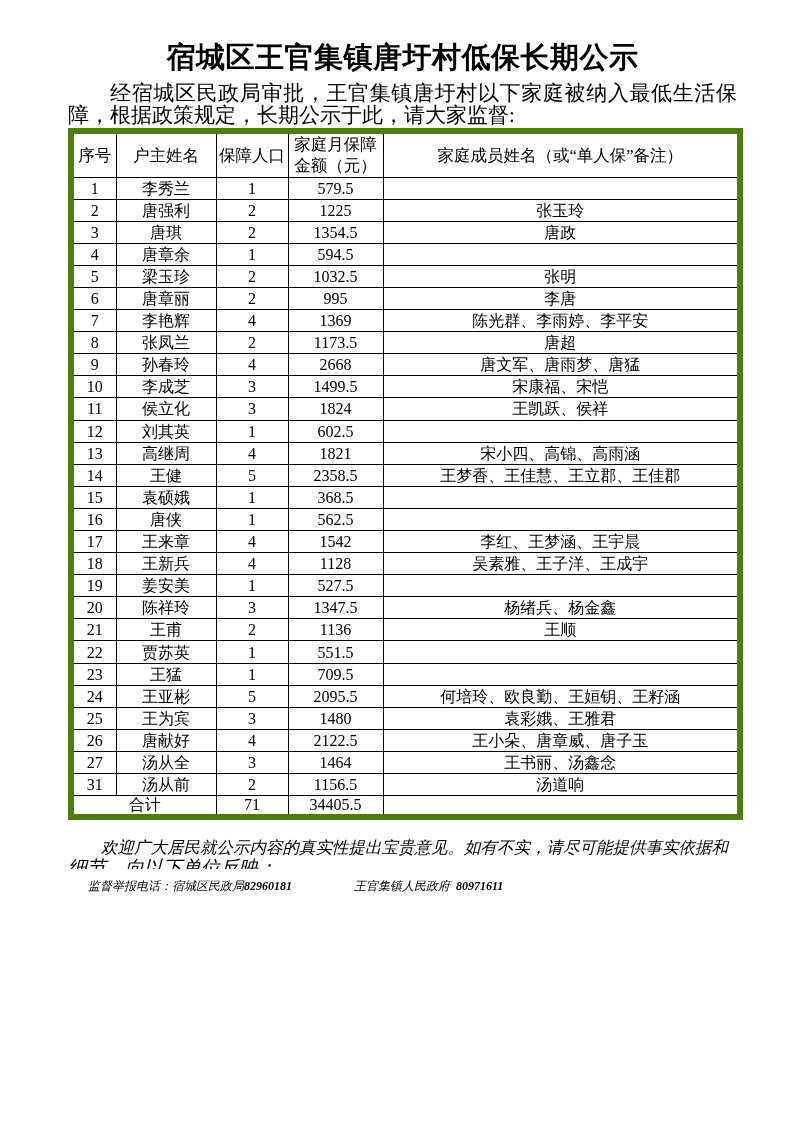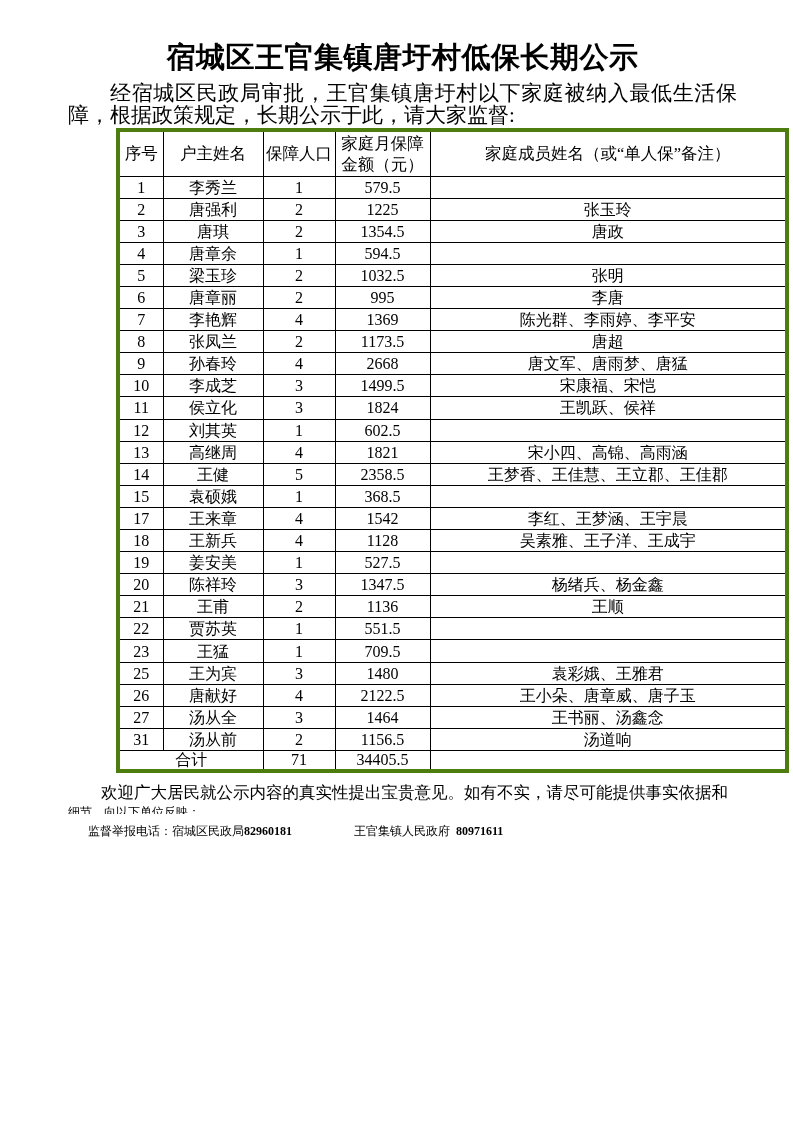--- a/index.html
+++ b/index.html
@@ -30,22 +30,21 @@
     font-size: 21px;
     line-height: 21.5px;
     text-align: justify;
     text-indent: 2em;
     margin: 0 0 2px 0;
   }
   table.roster {
     width: 669px;
     border-collapse: collapse;
     table-layout: fixed;
-    border: 4px solid #4d7c0f;
-    margin-left: 48px;
+    border: 6px solid #4d7c0f;
   }
   table.roster th, table.roster td {
     border: 1px solid #000;
     text-align: center;
     vertical-align: middle;
     font-size: 16px;
     font-weight: normal;
     padding: 0 2px;
     overflow: hidden;
     white-space: nowrap;
@@ -56,34 +55,34 @@
     line-height: 21px;
     white-space: normal;
   }
   table.roster td { height: 22.1px; line-height: 21px; }
   tr.total-row td { height: 18px; line-height: 18px; }
   col.c-seq  { width: 45px; }
   col.c-name { width: 100px; }
   col.c-pop  { width: 72px; }
   col.c-amt  { width: 95px; }
   col.c-mem  { width: 357px; }
-  .footer-block { margin-top: 10px; }
+  .footer-block { margin-top: 18px; font-style: italic; }
   .footer-line1 {
     font-size: 16.5px;
     line-height: 20px;
     text-indent: 2em;
     text-align: justify;
     white-space: nowrap;
   }
   .footer-line2-clip {
     height: 11px;
     overflow: hidden;
   }
   .footer-line2-clip .inner {
-    font-size: 12px;
+    font-size: 19px;
     line-height: 19px;
   }
   .hotline {
     margin-top: 7px;
     padding-left: 20px;
     font-size: 12px;
     line-height: 21px;
   }
   .hotline .phone { font-weight: bold; }
   .hotline .gap { display: inline-block; width: 62px; }
@@ -215,20 +214,27 @@
           <td>王梦香、王佳慧、王立郡、王佳郡</td>
         </tr>
         <tr>
           <td>15</td>
           <td>袁硕娥</td>
           <td>1</td>
           <td>368.5</td>
           <td></td>
         </tr>
         <tr>
+          <td>16</td>
+          <td>唐侠</td>
+          <td>1</td>
+          <td>562.5</td>
+          <td></td>
+        </tr>
+        <tr>
           <td>17</td>
           <td>王来章</td>
           <td>4</td>
           <td>1542</td>
           <td>李红、王梦涵、王宇晨</td>
         </tr>
         <tr>
           <td>18</td>
           <td>王新兵</td>
           <td>4</td>
@@ -262,20 +268,27 @@
           <td>1</td>
           <td>551.5</td>
           <td></td>
         </tr>
         <tr>
           <td>23</td>
           <td>王猛</td>
           <td>1</td>
           <td>709.5</td>
           <td></td>
+        </tr>
+        <tr>
+          <td>24</td>
+          <td>王亚彬</td>
+          <td>5</td>
+          <td>2095.5</td>
+          <td>何培玲、欧良勤、王姮钥、王籽涵</td>
         </tr>
         <tr>
           <td>25</td>
           <td>王为宾</td>
           <td>3</td>
           <td>1480</td>
           <td>袁彩娥、王雅君</td>
         </tr>
         <tr>
           <td>26</td>

